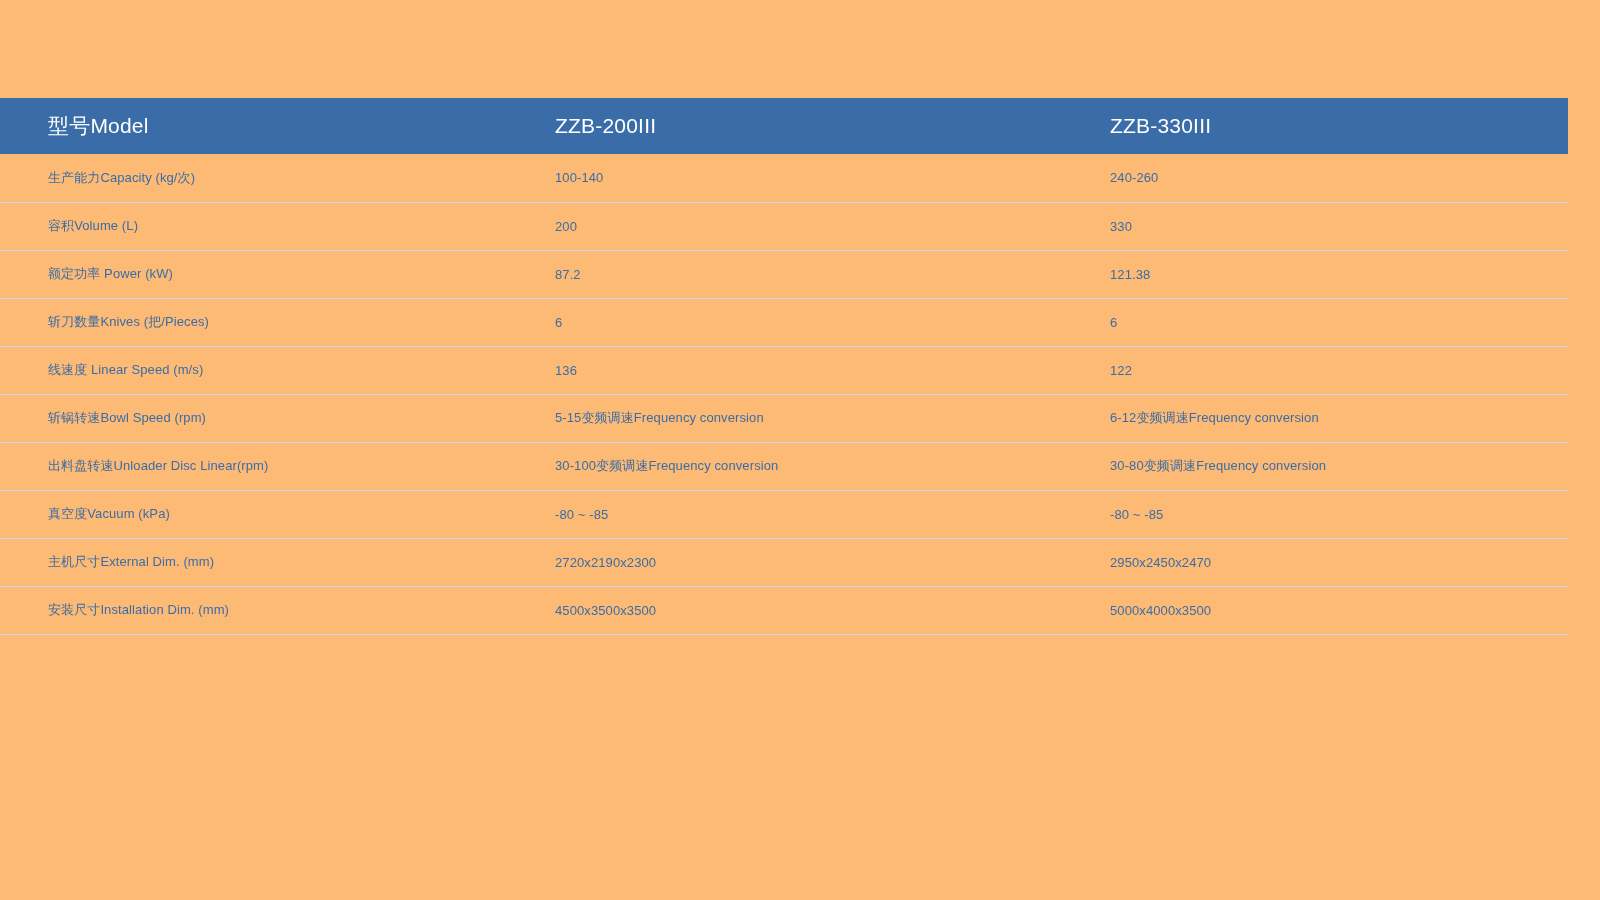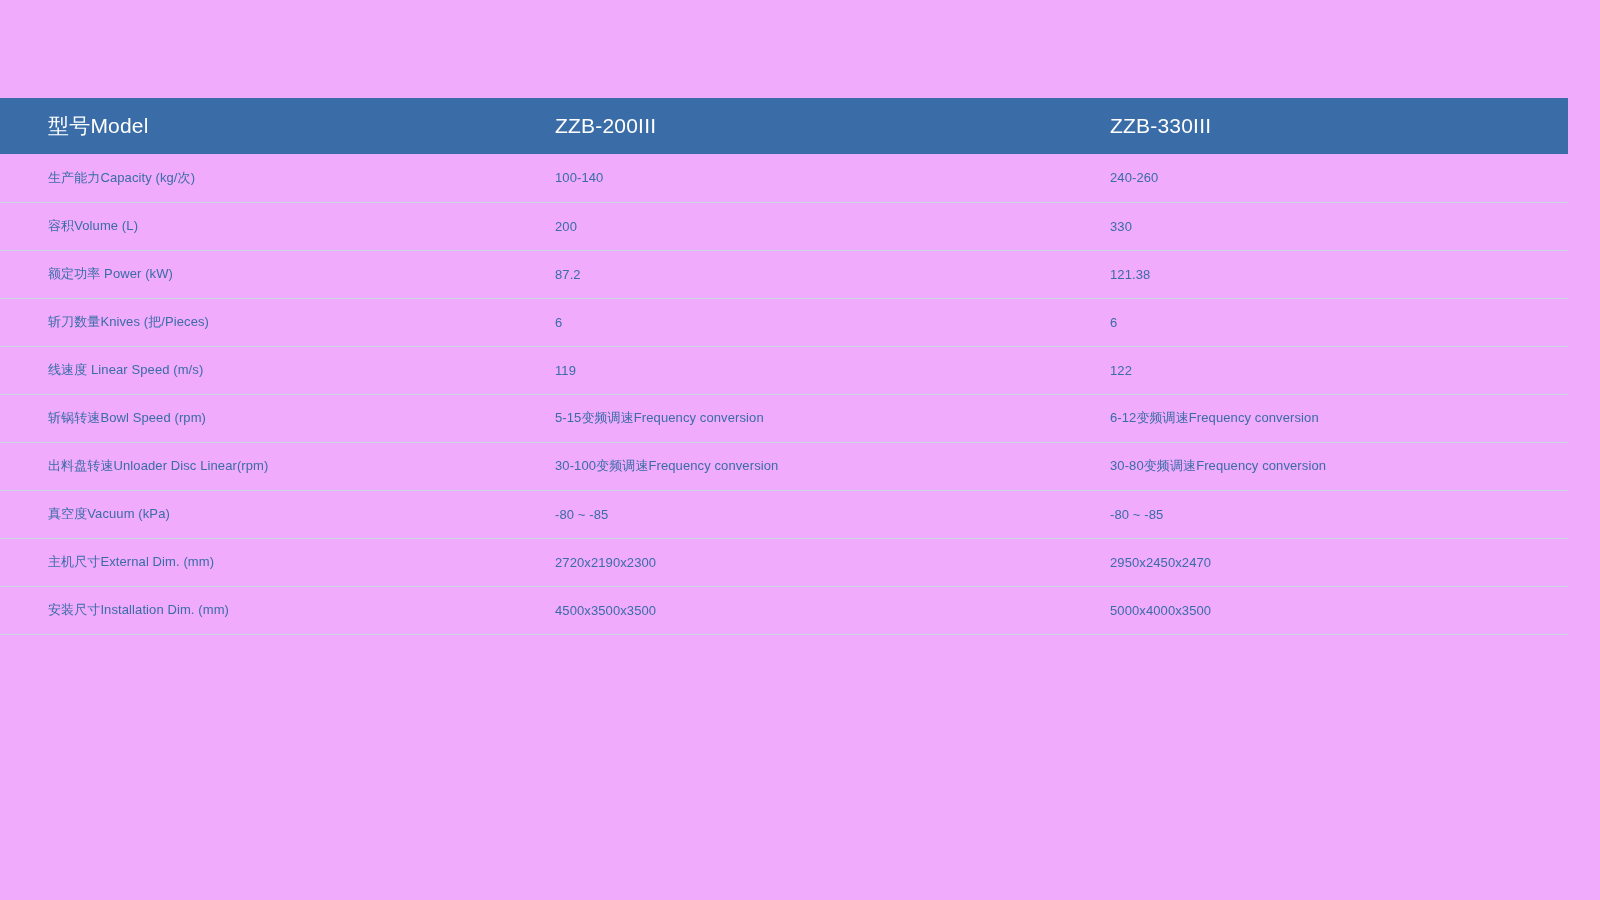--- a/index.html
+++ b/index.html
@@ -10,21 +10,21 @@
   body {
     width: 1600px;
     height: 900px;
     font-family: "Liberation Sans", sans-serif;
     overflow: hidden;
   }
   .page {
     position: relative;
     width: 1600px;
     height: 900px;
-    background: #f0abfc;
+    background: #fdba74;
   }
   .spec-table {
     position: absolute;
     left: 0;
     top: 98px;
     width: 1568px;
     border-collapse: collapse;
     table-layout: fixed;
   }
   .spec-table col.c0 { width: 545px; }
@@ -101,21 +101,21 @@
         <td class="col-1">87.2</td>
         <td class="col-2">121.38</td>
       </tr>
       <tr>
         <td class="col-0">斩刀数量Knives (把/Pieces)</td>
         <td class="col-1">6</td>
         <td class="col-2">6</td>
       </tr>
       <tr>
         <td class="col-0">线速度 Linear Speed (m/s)</td>
-        <td class="col-1">119</td>
+        <td class="col-1">136</td>
         <td class="col-2">122</td>
       </tr>
       <tr>
         <td class="col-0">斩锅转速Bowl Speed (rpm)</td>
         <td class="col-1">5-15变频调速Frequency conversion</td>
         <td class="col-2">6-12变频调速Frequency conversion</td>
       </tr>
       <tr>
         <td class="col-0">出料盘转速Unloader Disc Linear(rpm)</td>
         <td class="col-1">30-100变频调速Frequency conversion</td>

